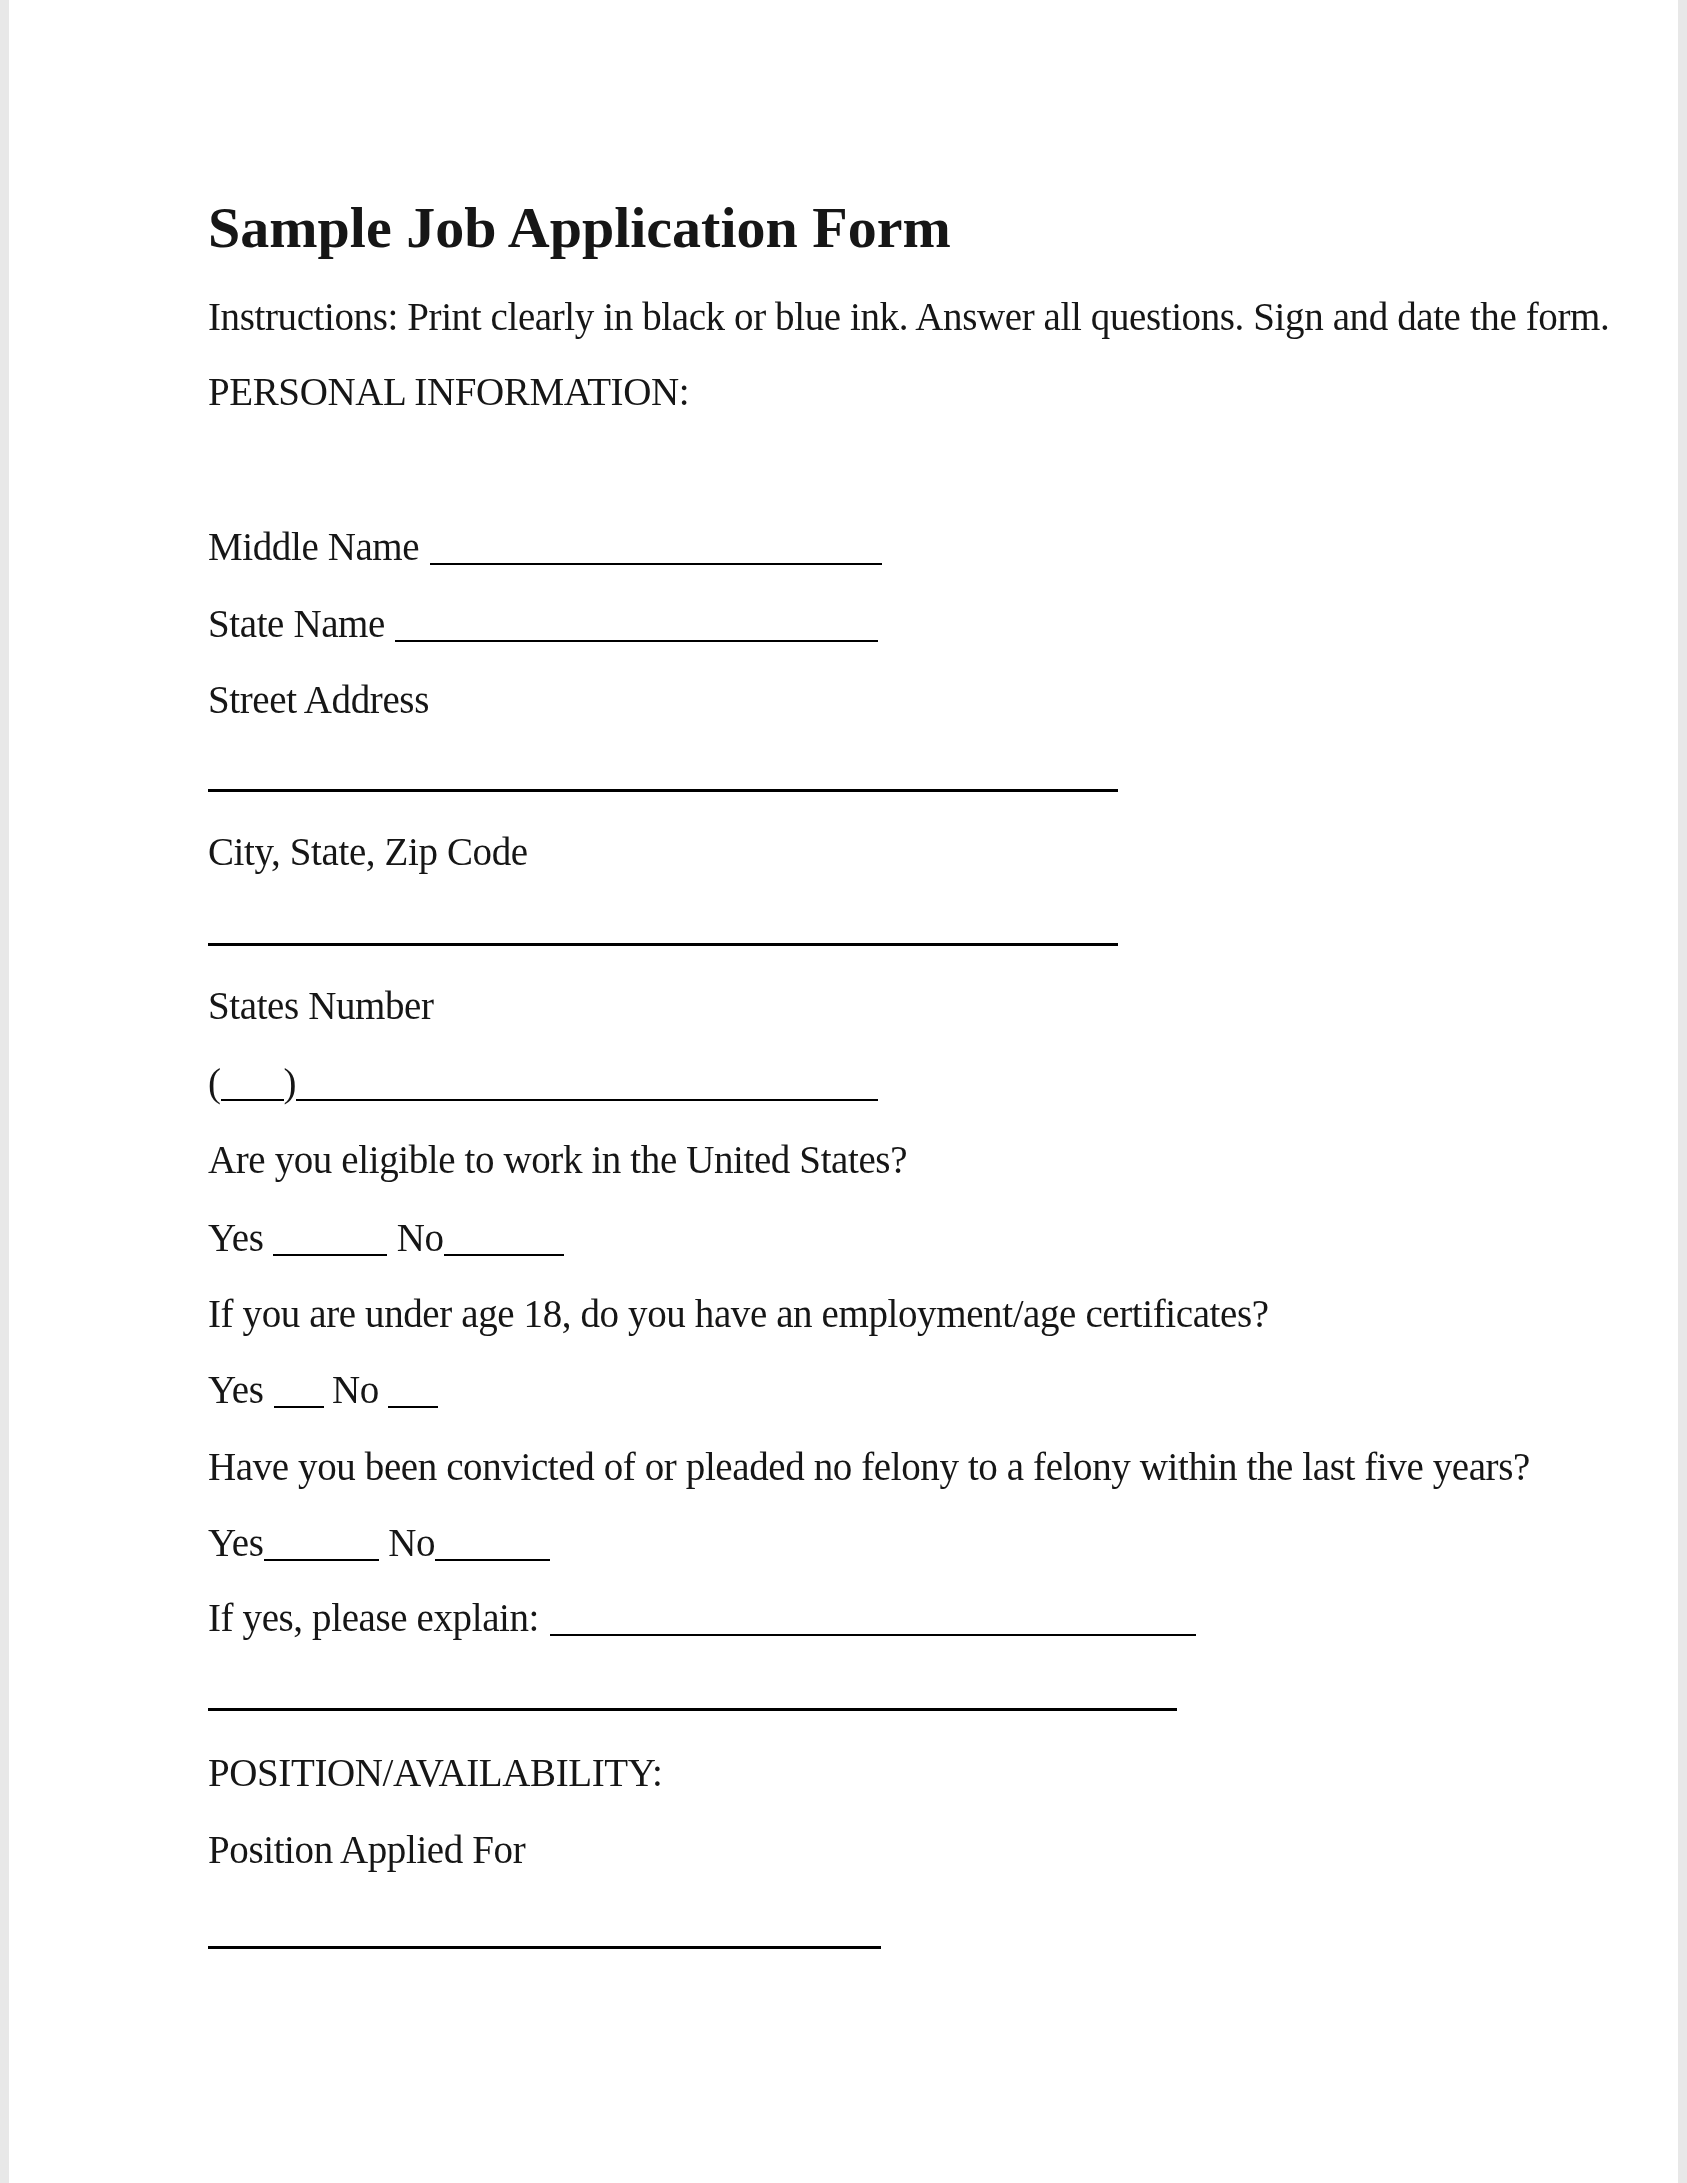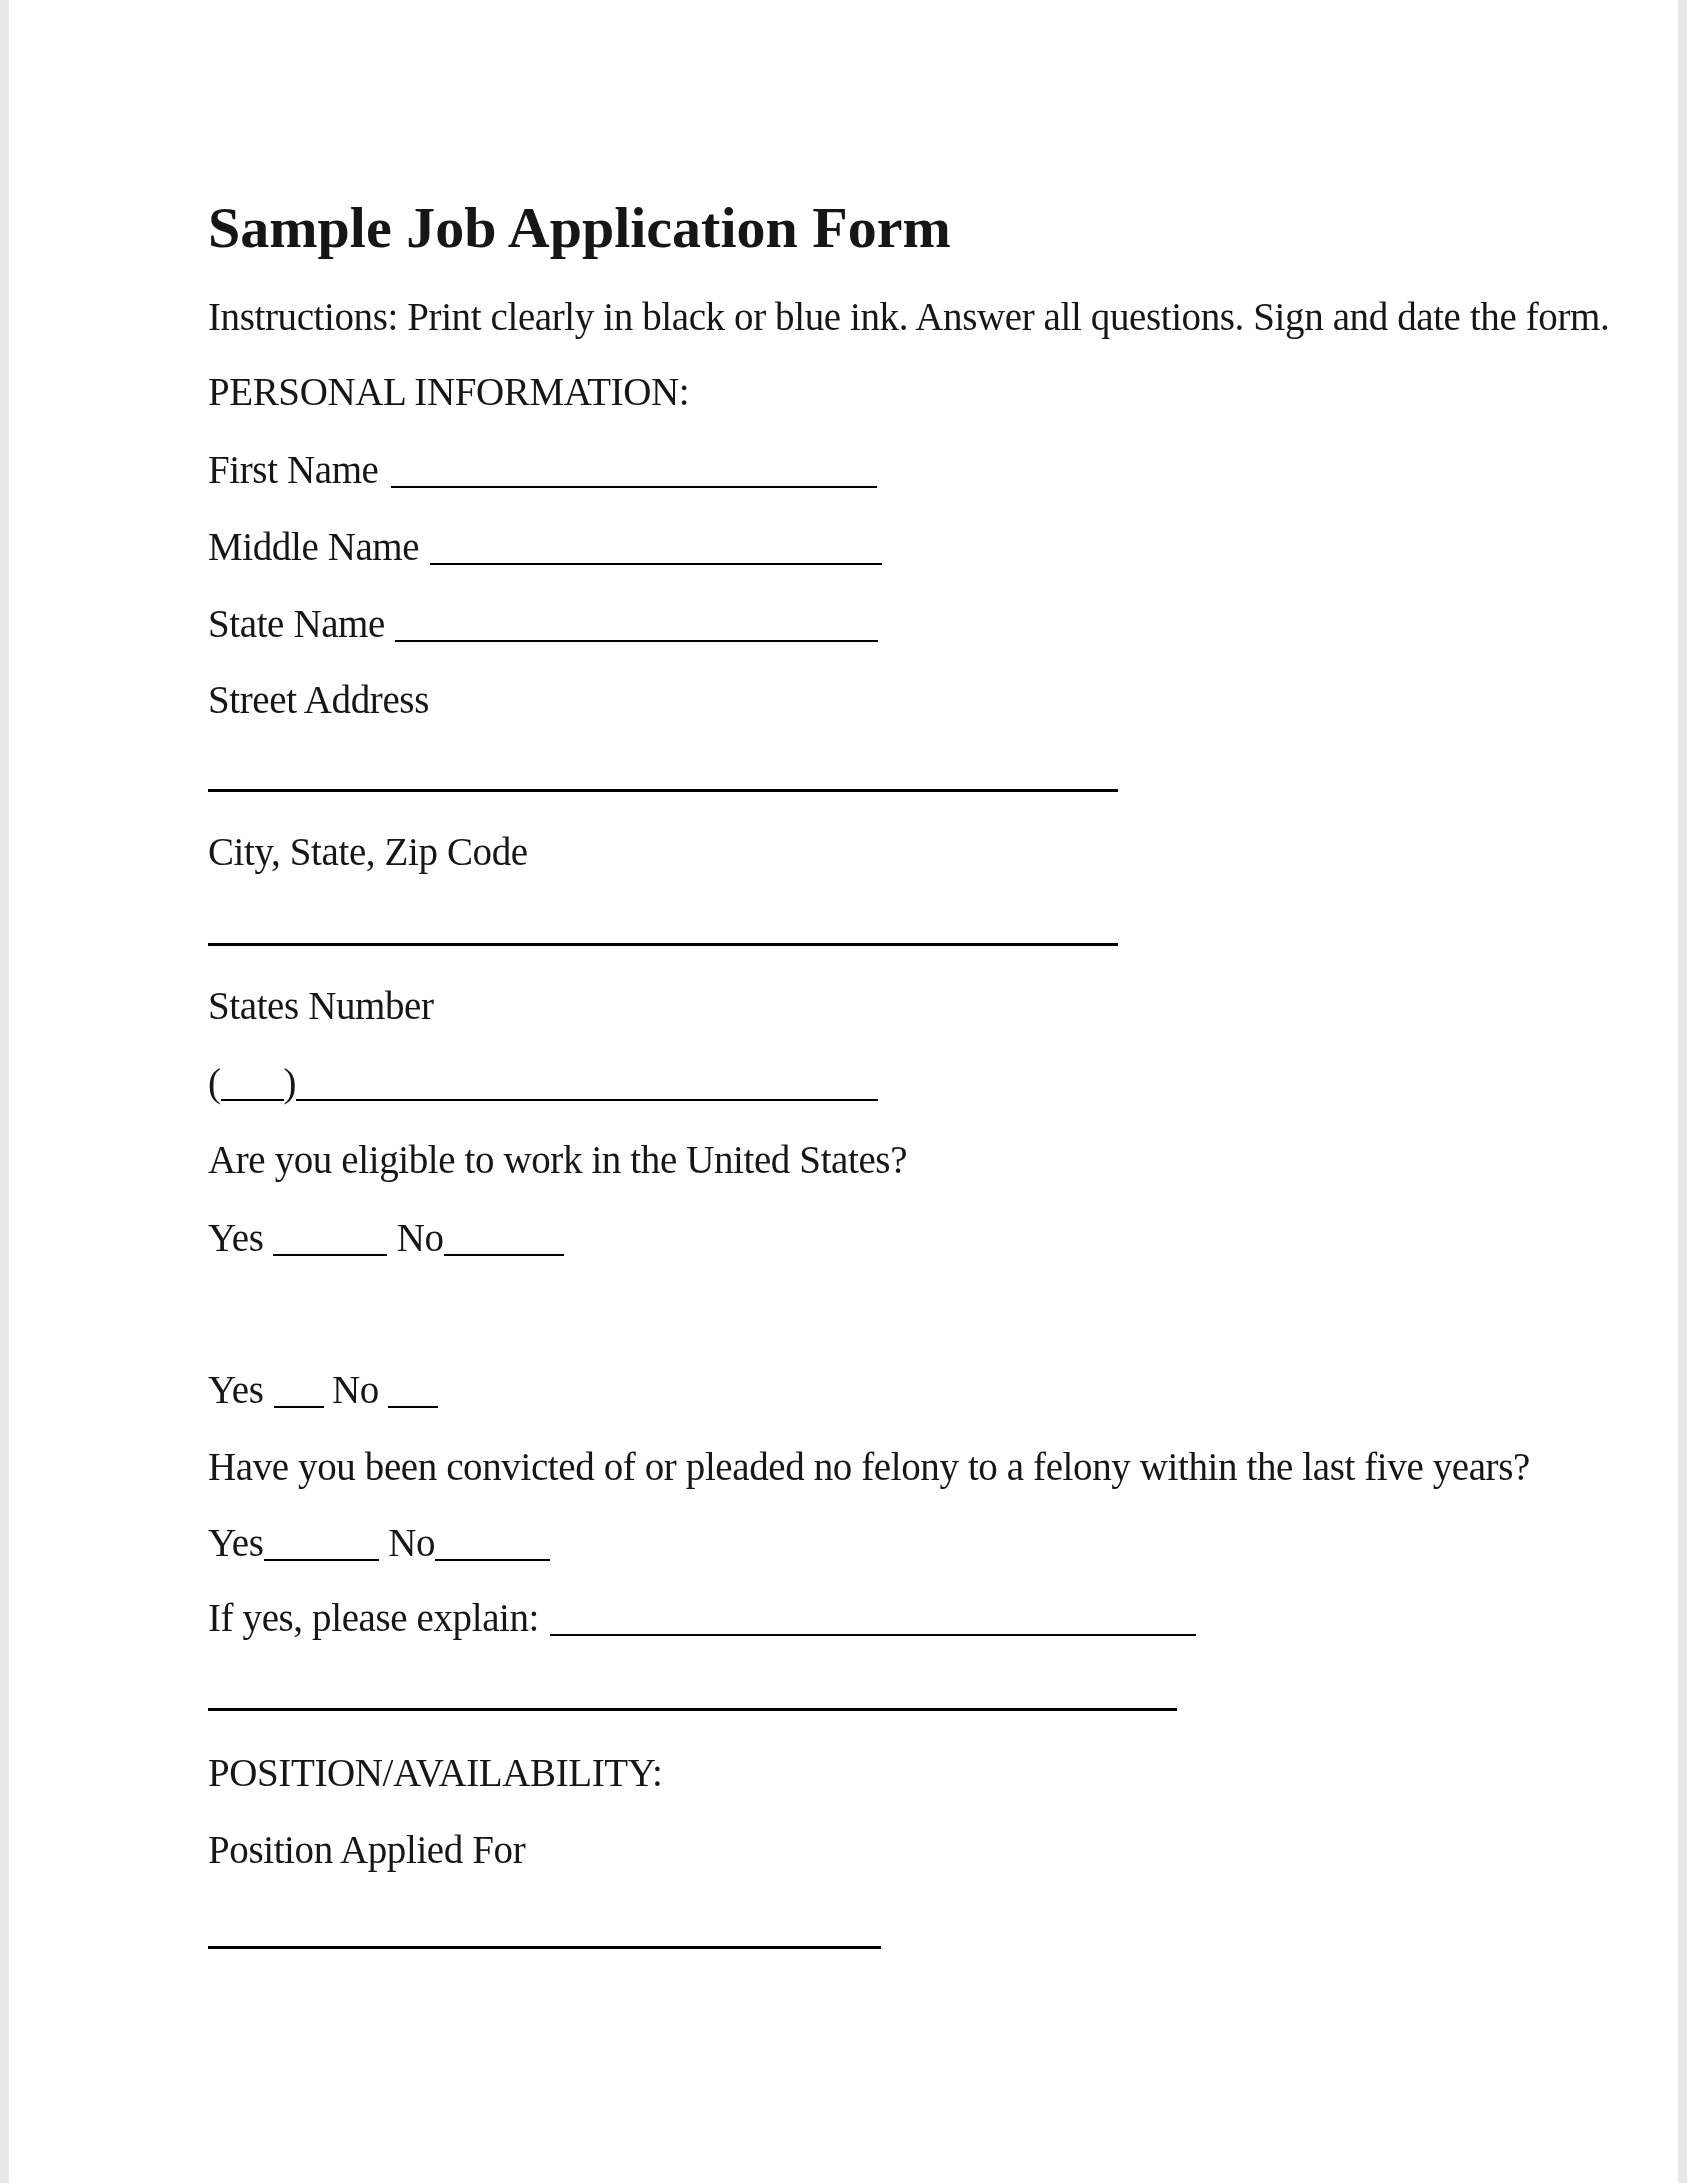--- a/index.html
+++ b/index.html
@@ -45,23 +45,20 @@
 <body>
 
 <div class="page">
 
   <div class="row title" style="top:199px">Sample Job Application Form</div>
 
   <div class="row" style="top:297px">Instructions: Print clearly in black or blue ink. Answer all questions. Sign and date the form.</div>
 
   <div class="row bold" style="top:372px">PERSONAL INFORMATION:</div>
 
-  <div class="row" style="top:450px">
-    <span>First Name</span><span class="uline" style="width:486px;margin-left:12.2px"></span>
-  </div>
 
   <div class="row" style="top:527px">
     <span>Middle Name</span><span class="uline" style="width:452px;margin-left:10.5px"></span>
   </div>
 
   <div class="row" style="top:604px">
     <span>State Name</span><span class="uline" style="width:483px;margin-left:10.5px"></span>
   </div>
 
   <div class="row" style="top:680px">Street Address</div>
@@ -75,20 +72,21 @@
   <div class="row" style="top:1063px">
     <span>(</span><span class="uline" style="width:63px"></span><span>)</span><span class="uline" style="width:582px"></span>
   </div>
 
   <div class="row" style="top:1140px">Are you eligible to work in the United States?</div>
 
   <div class="row" style="top:1218px">
     <span>Yes</span><span class="uline" style="width:114px;margin-left:9.6px"></span><span style="margin-left:9.6px">No</span><span class="uline" style="width:120px"></span>
   </div>
 
+  <div class="row" style="top:1294px">If you are under age 18, do you have an employment/age certificates?</div>
 
   <div class="row" style="top:1370px">
     <span>Yes</span><span class="uline" style="width:50px;margin-left:10.5px"></span><span style="margin-left:7.9px">No</span><span class="uline" style="width:50px;margin-left:9.6px"></span>
   </div>
 
   <div class="row" style="top:1447px">Have you been convicted of or pleaded no felony to a felony within the last five years?</div>
 
   <div class="row" style="top:1523px">
     <span>Yes</span><span class="uline" style="width:115px"></span><span style="margin-left:9.6px">No</span><span class="uline" style="width:115px"></span>
   </div>

